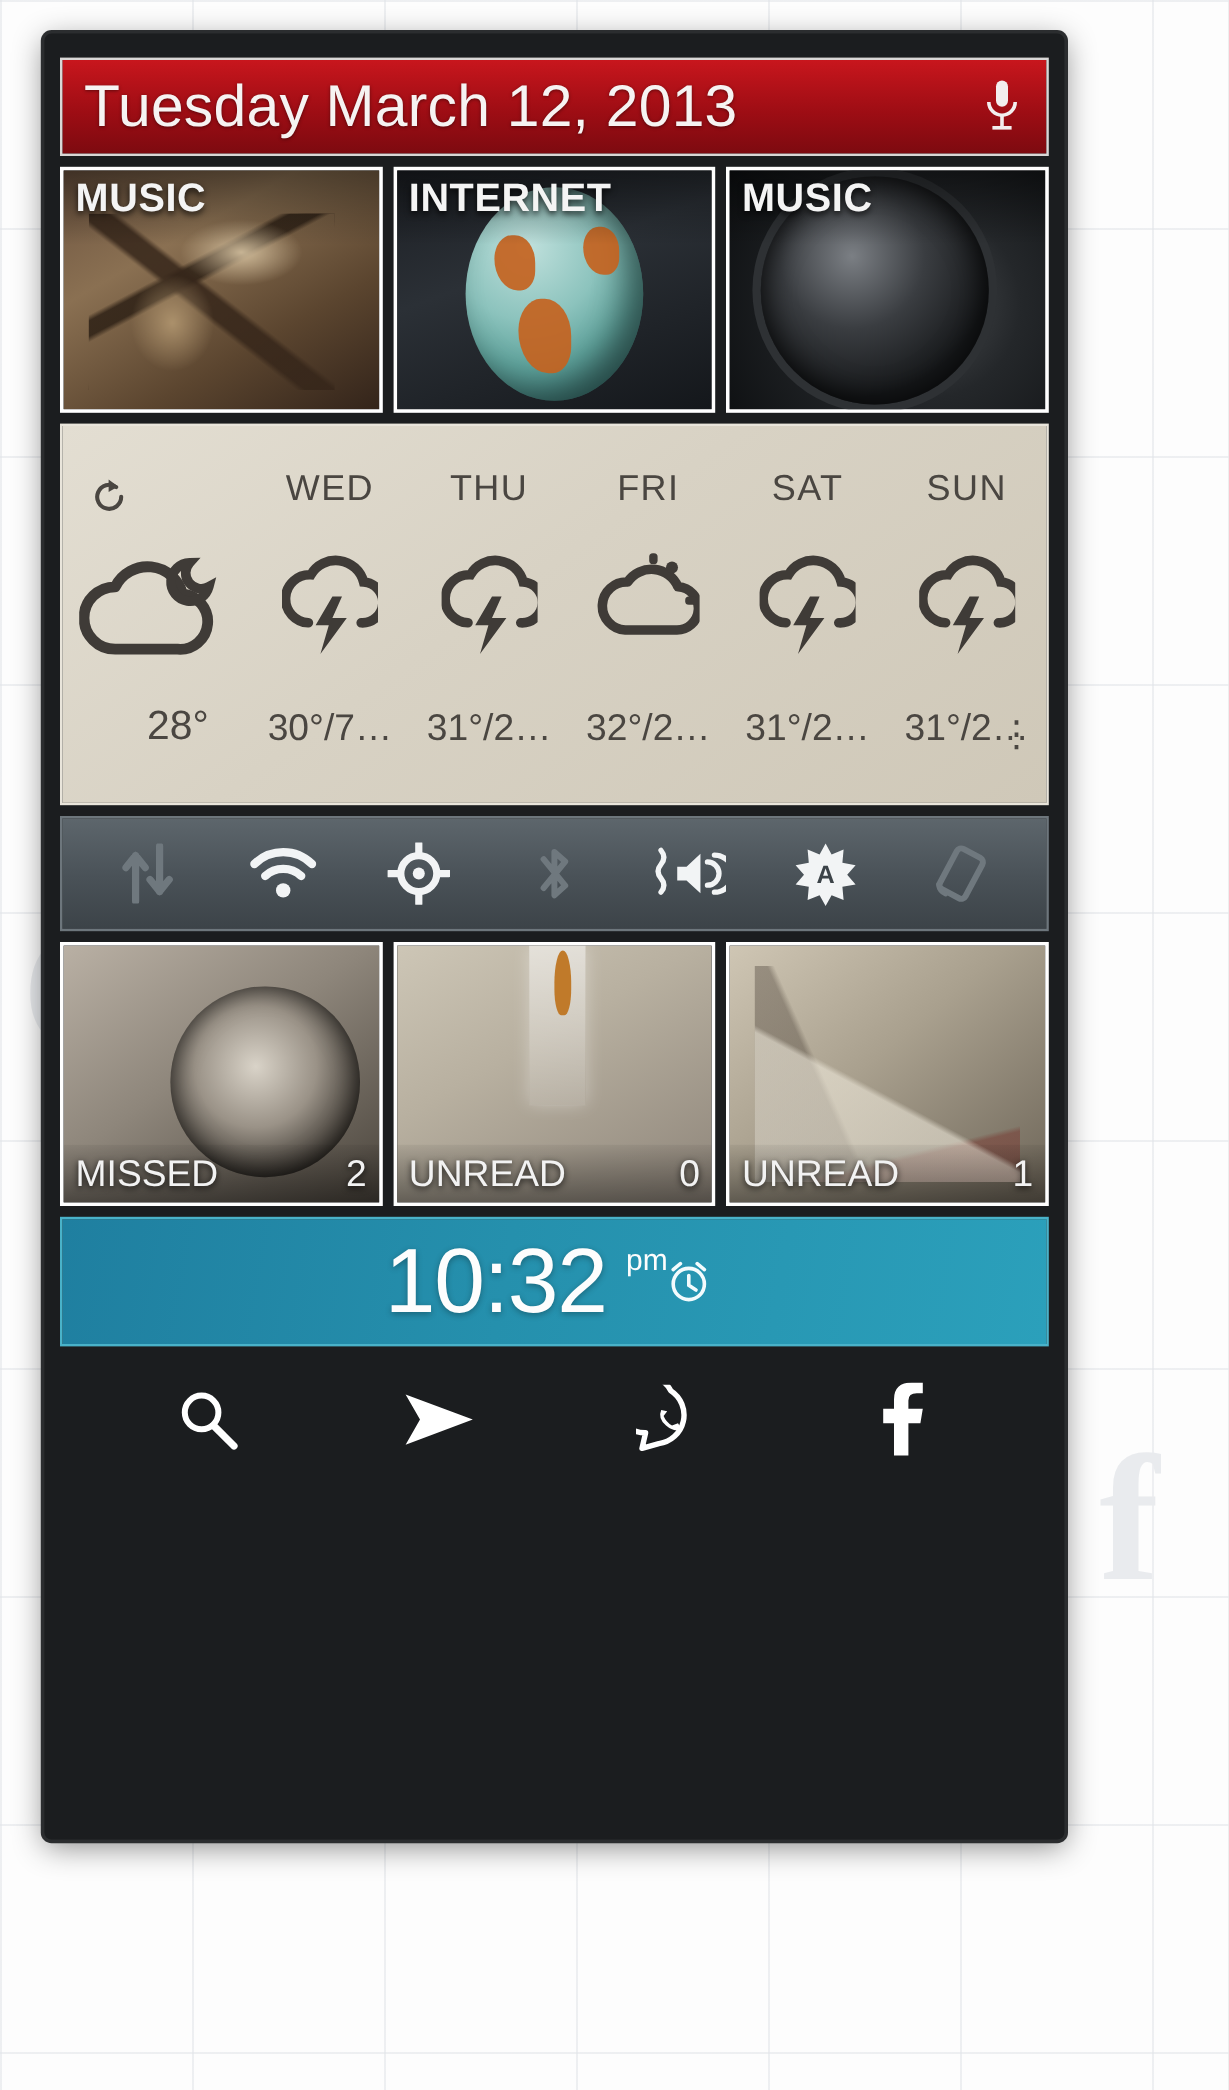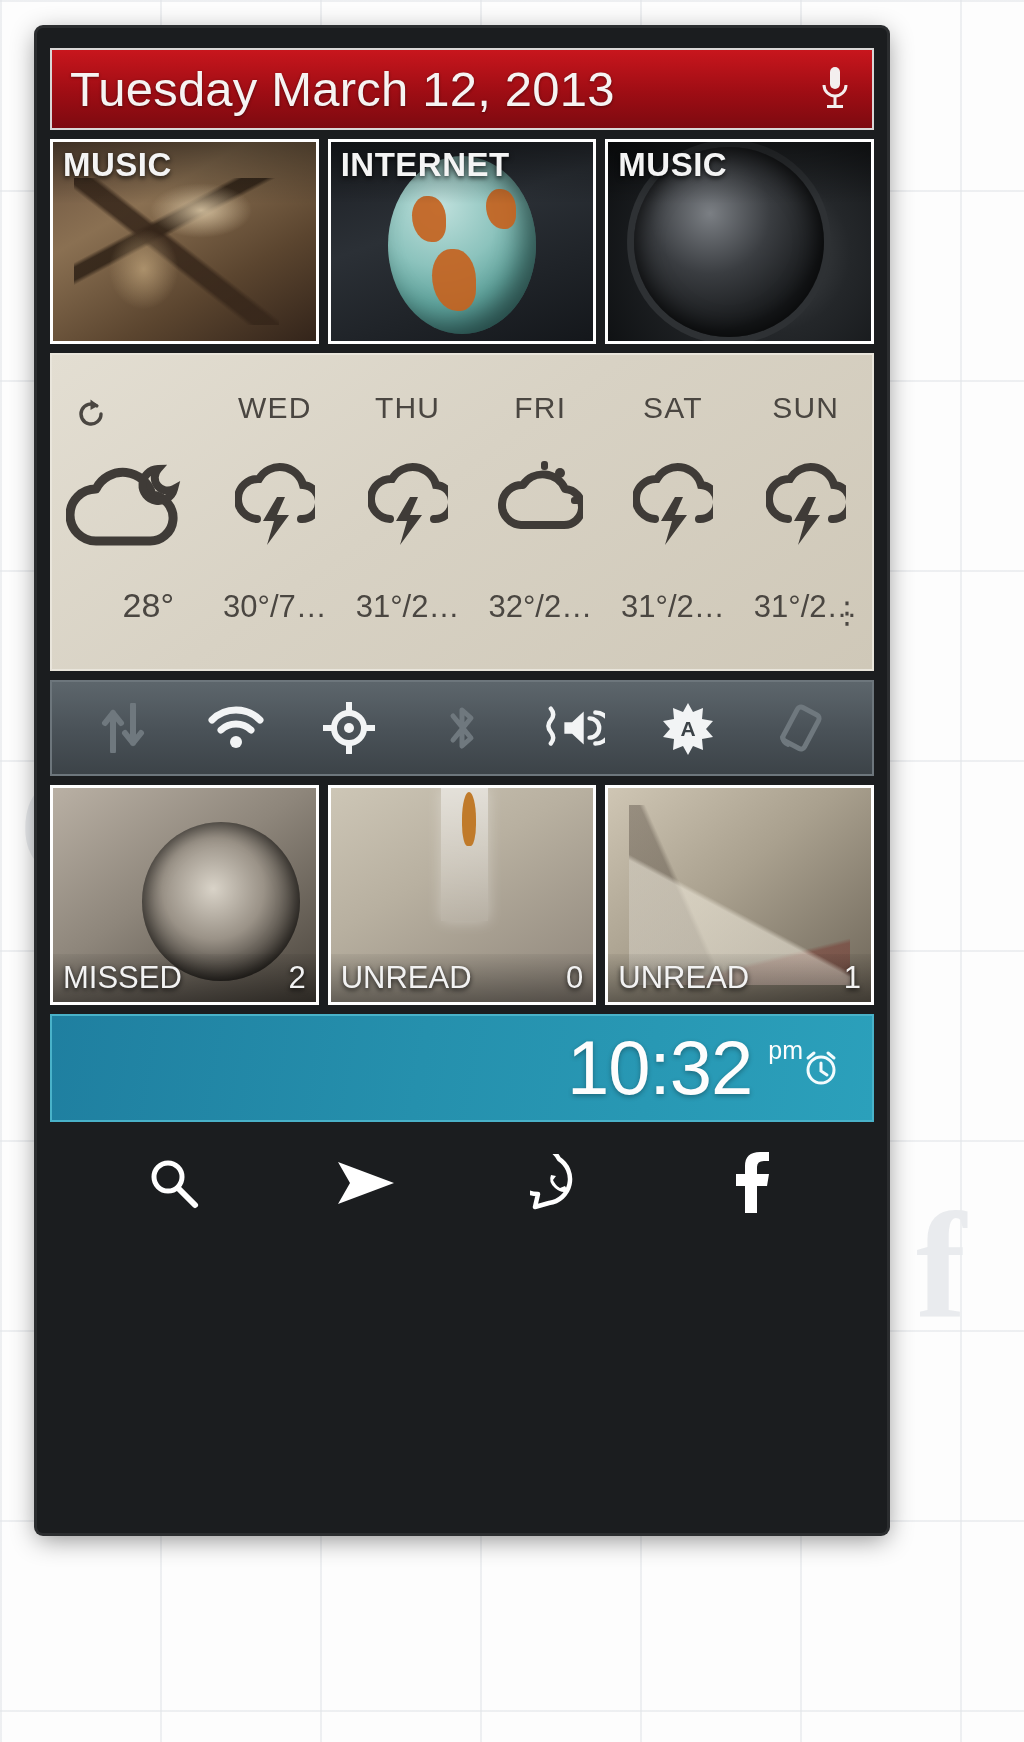--- a/index.html
+++ b/index.html
@@ -221,21 +221,21 @@
       linear-gradient(28deg, rgba(245,240,226,.55) 0 42%, transparent 44%),
       linear-gradient(-14deg, rgba(120,60,52,.55) 0 18%, transparent 20%),
       linear-gradient(66deg, rgba(60,50,42,.35) 0 30%, transparent 32%);
   }
 
   
   .clock {
     margin-top:9px; height:108px;
     background:linear-gradient(100deg,#1f7fa0 0%,#2590ad 45%,#2ba0bb 100%);
     border:2px solid #49b2c9;
-    display:flex; align-items:center; justify-content:flex-end;
+    display:flex; align-items:center; justify-content:center;
     padding:0 33px 0 22px;
   }
   .clk-left { display:flex; align-items:flex-start; }
   .clk-time { color:#fdfdfd; font-size:76px; line-height:1; letter-spacing:-1px;
     text-shadow:0 2px 5px rgba(0,0,0,.3); }
   .clk-ampm { color:#fdfdfd; font-size:25px; margin:6px 0 0 16px; }
   .clk-alarm { display:flex; align-items:center; gap:13px;
     color:#f3fbfd; font-size:33px; }
 
   

